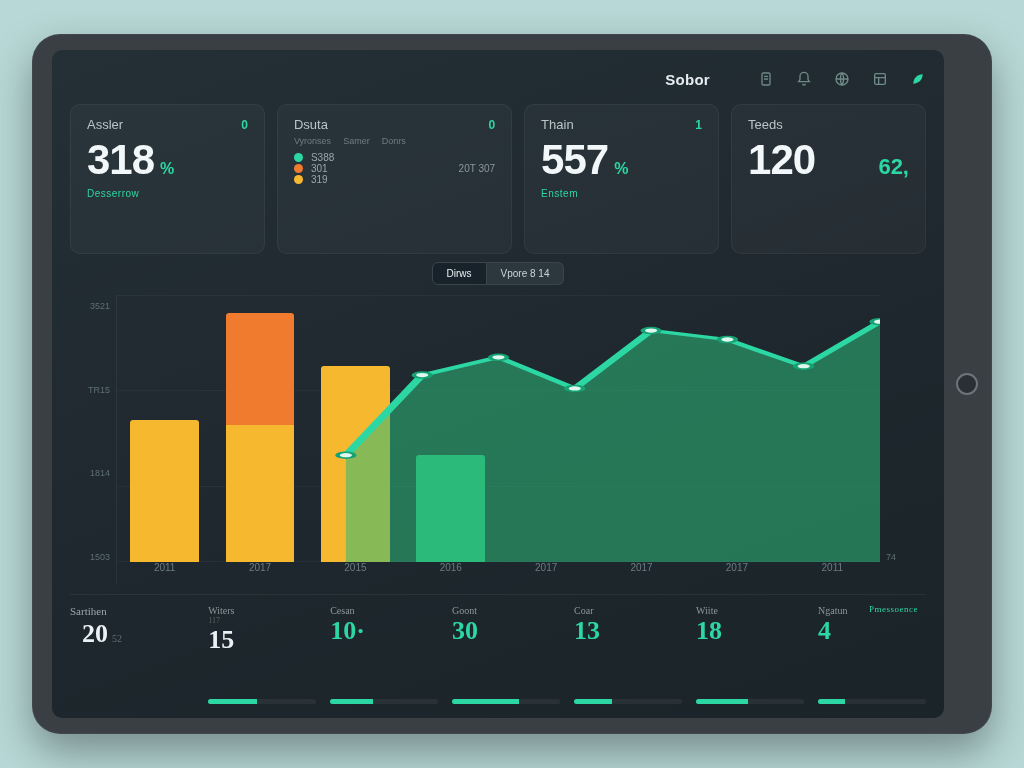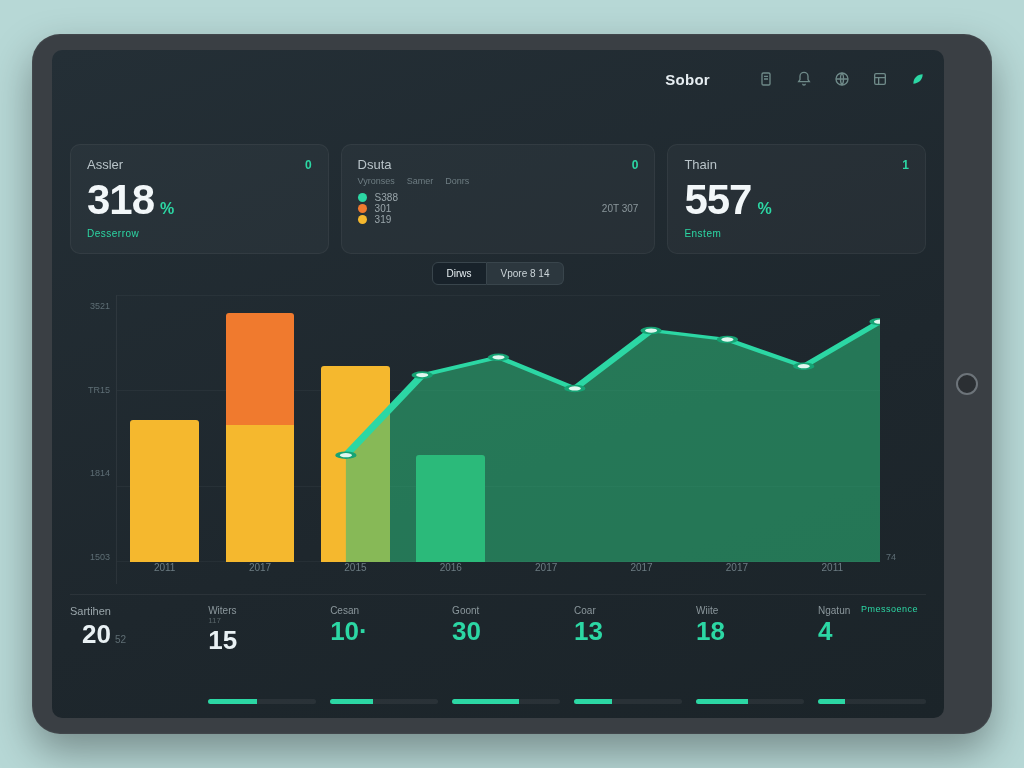--- a/index.html
+++ b/index.html
@@ -55,21 +55,20 @@
 
   
   .cards { display:flex; gap:12px; height:150px; }
   .card {
     background: rgba(255,255,255,.03);
     border: 1px solid rgba(255,255,255,.05);
     border-radius: 10px;
     padding: 12px 16px;
     display:flex; flex-direction:column;
     position:relative;
-    margin-top:40px;
   }
   .card-1, .card-3, .card-4 { flex:1 1 0; }
   .card-2 { flex:1.25 1 0; }
   .card-head { display:flex; justify-content:space-between; align-items:center; margin-bottom:4px;}
   .card-title { font-size:13px; color:#b9c4c9; font-weight:500;}
   .card-badge { font-size:12px; color:#2cd7a4; font-weight:600;}
   .card-sub { display:flex; gap:12px; font-size:9px; color:#6e7d83; margin-bottom:4px;}
   .big-row { display:flex; align-items:baseline; gap:6px;}
   .big-num { font-size:42px; font-weight:600; color:#f2f7f9; letter-spacing:-1px;}
   .big-unit { font-size:16px; color:#2cd7a4; font-weight:600;}
@@ -109,20 +108,21 @@
   .bar { width:72%; border-radius:3px 3px 0 0;}
 
   .line svg, .area svg, .dots svg { position:absolute; inset:0; width:100%; height:100%; }
 
   
   .bottom {
     border-top:1px solid rgba(255,255,255,.06);
     padding-top:10px;
     display:flex; gap:14px;
     height:110px;
+    font-family:Liberation Serif, serif;
   }
   .bottom-title-row{ display:flex; justify-content:space-between; font-size:11px; color:#9aa6ab; margin-bottom:2px;}
   .bottom-col { flex:1; display:flex; flex-direction:column;}
   .bottom-col:first-child{ flex:1.15;}
   .mini {
     display:flex; flex-direction:row; gap:12px; flex:1;
   }
   .mini-title { font-size:10px; color:#8b979c;}
   .mini-sub { font-size:8px; color:#586468;}
   .mini-val-row{ display:flex; align-items:baseline; gap:4px;}
@@ -224,20 +224,29 @@
           <span class="card-title">Thain</span>
           <span class="card-badge">1</span>
         </div>
         <div class="big-row">
           <span class="big-num">557</span>
           <span class="big-unit">%</span>
         </div>
         <div class="card-foot">Enstem</div>
       </div>
 
+      <div class="card card-4">
+        <div class="card-head">
+          <span class="card-title">Teeds</span>
+        </div>
+        <div class="big-row">
+          <span class="big-num">120</span>
+          <span class="card-extra">62,</span>
+        </div>
+      </div>
 
     </div>
 
     <div class="seg">
       <div class="seg-btn active">Dirws</div>
       <div class="seg-btn">Vpore 8 14</div>
     </div>
 
     <div class="chart-wrap">
       <div class="yaxis">

